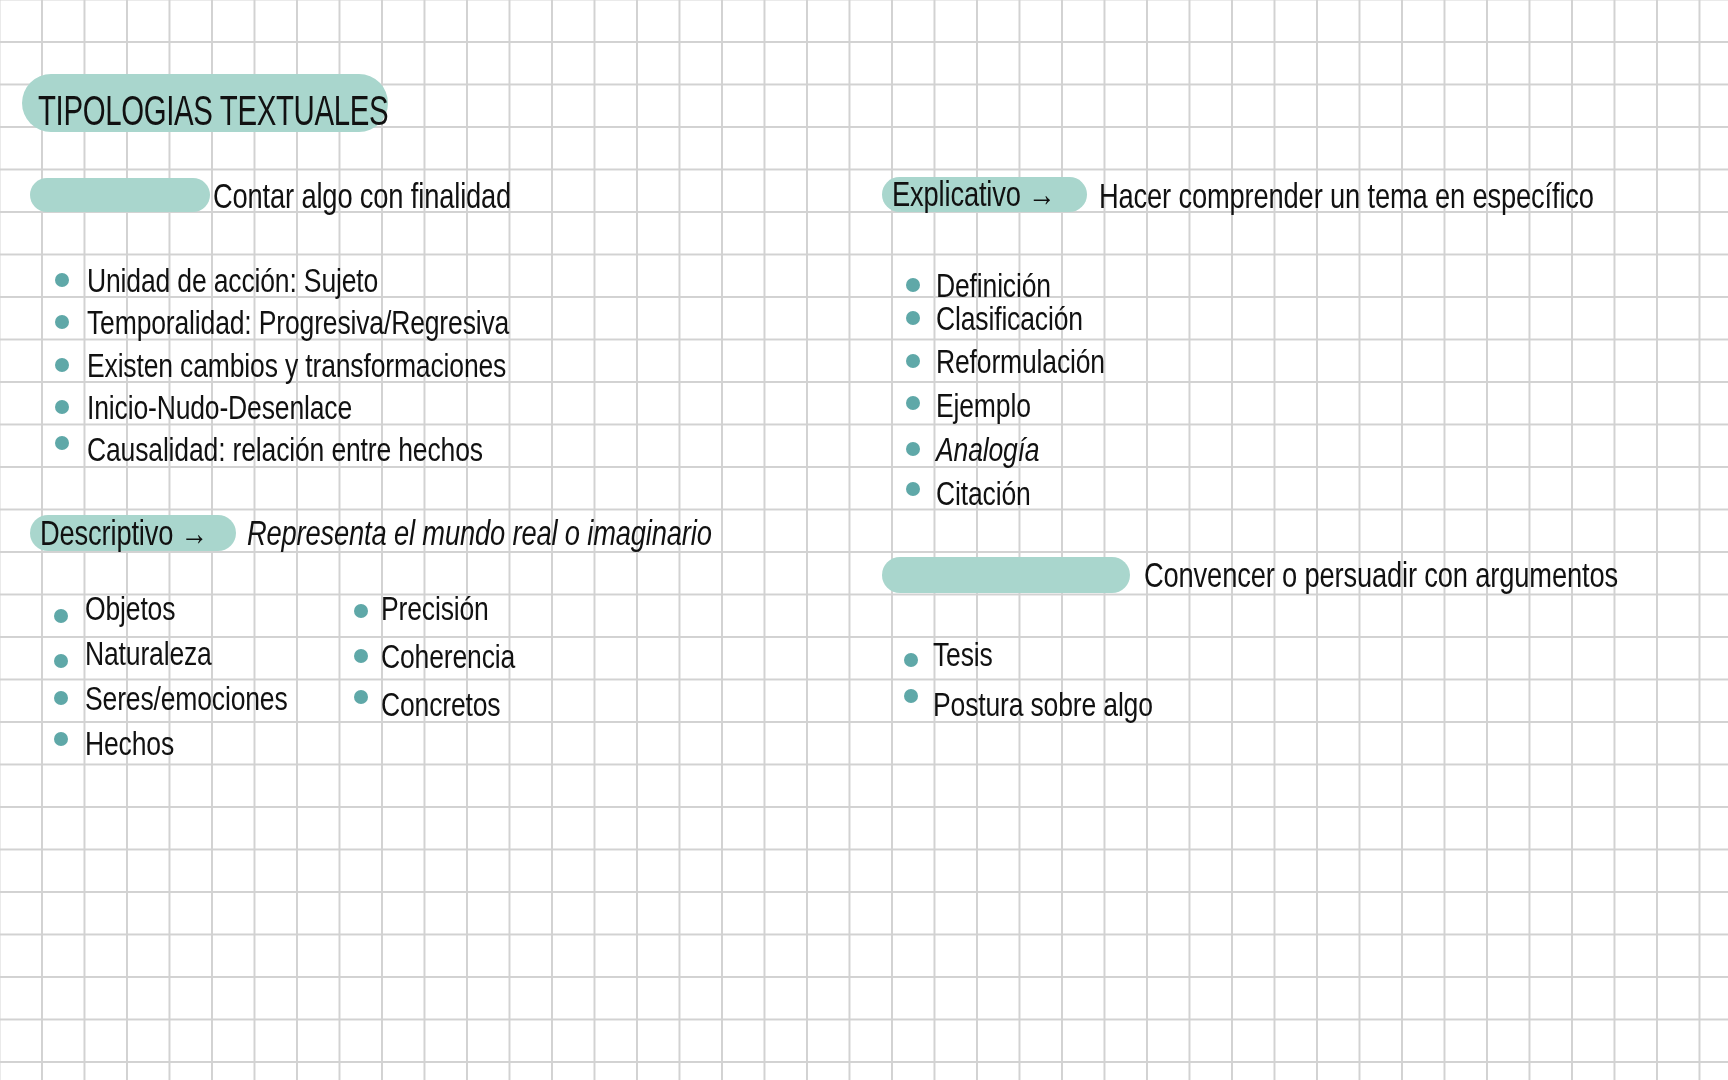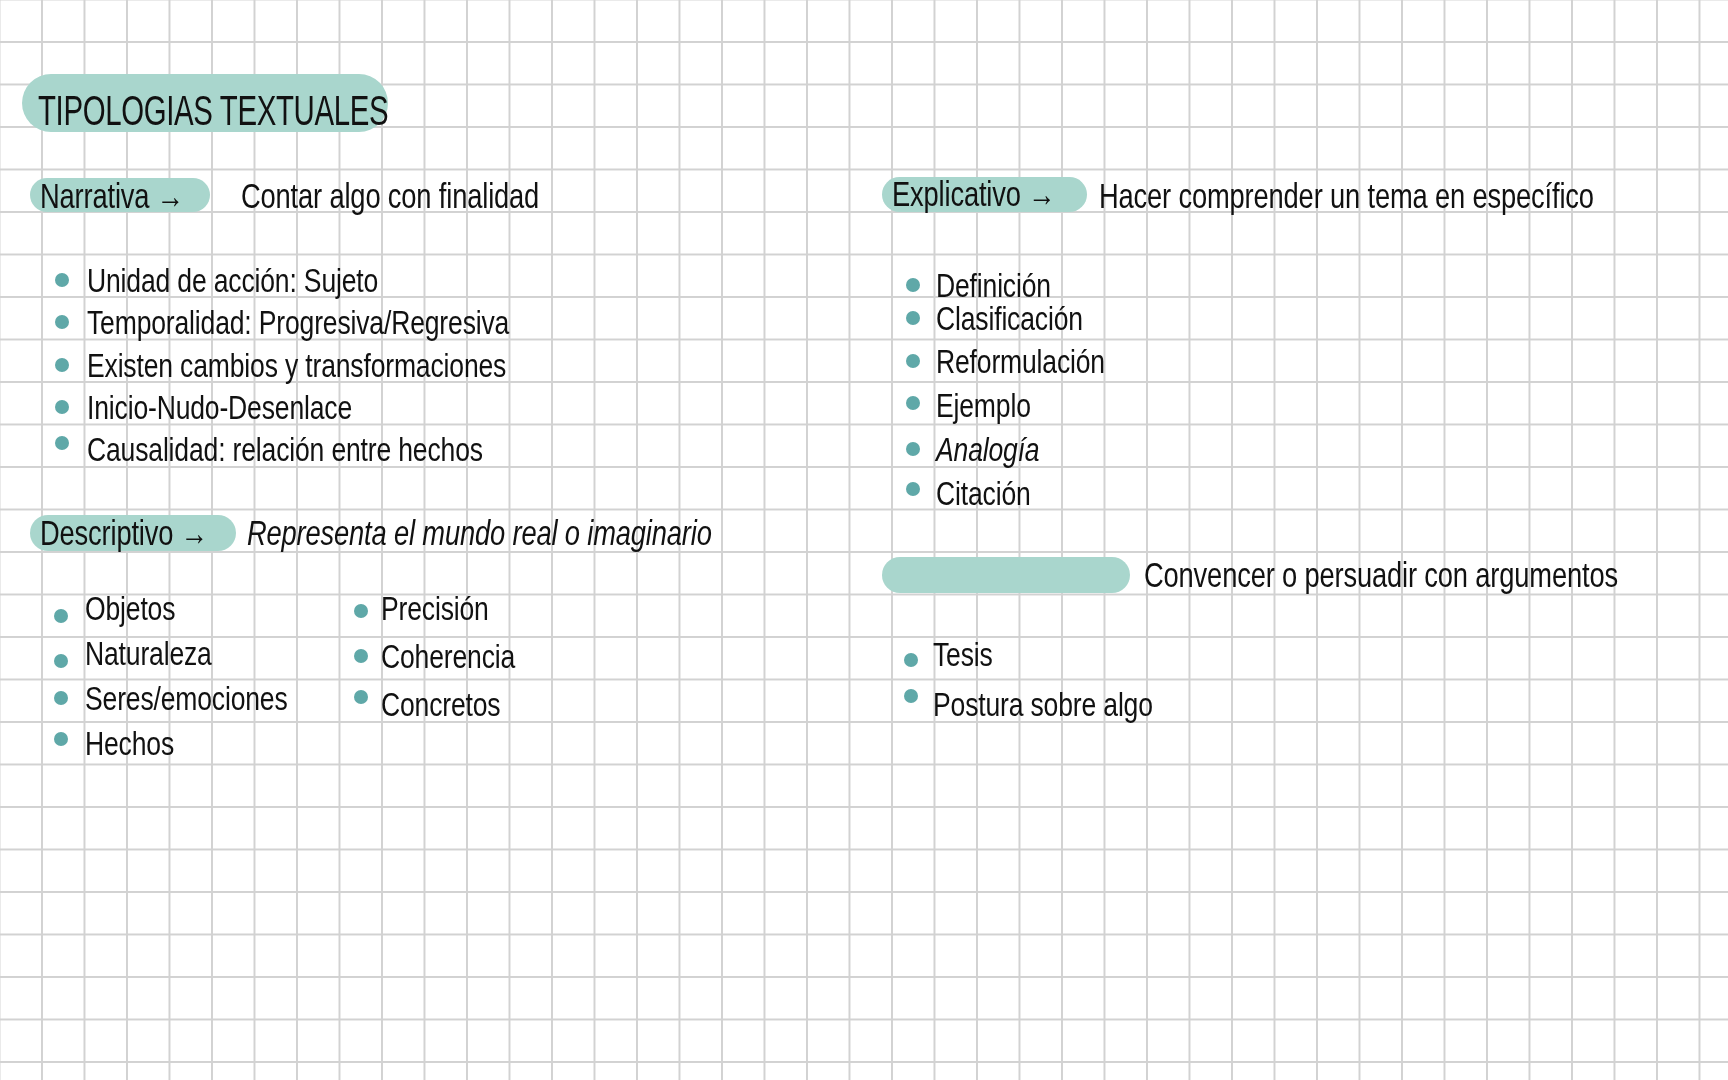--- a/index.html
+++ b/index.html
@@ -41,24 +41,21 @@
 <body>
 
 <div class="page">
 
   <div class="pill" style="left:22px; top:74px; width:366px; height:58px;"></div>
   <div class="abs" style="left:38px; top:78px; height:50px; line-height:50px;margin-top:8px;">
     <span class="hand title-text">TIPOLOGIAS TEXTUALES</span>
   </div>
 
   <div class="pill" style="left:30px; top:178px; width:180px; height:34px;"></div>
-  <div class="abs" style="left:40px; top:175px; height:42px; line-height:42px;">
-    <span class="hand head-text"><span>Narrativa</span> <span>→</span></span>
-  </div>
-  <div class="abs" style="left:213px; top:175px; height:42px; line-height:42px;padding-left:28px;">
+  <div class="abs" style="left:213px; top:175px; height:42px; line-height:42px;">
     <span class="hand head-text">Contar algo con finalidad</span>
   </div>
 
   <div>
     <div class="row" style="left:55px; top:259px;">
       <span class="bullet" style="left:0; top:14px;"></span>
       <span class="hand item-text" style="margin-left:32px;">Unidad de acción: Sujeto</span>
     </div>
     <div class="row" style="left:55px; top:301px;">
       <span class="bullet" style="left:0; top:14px;"></span>

